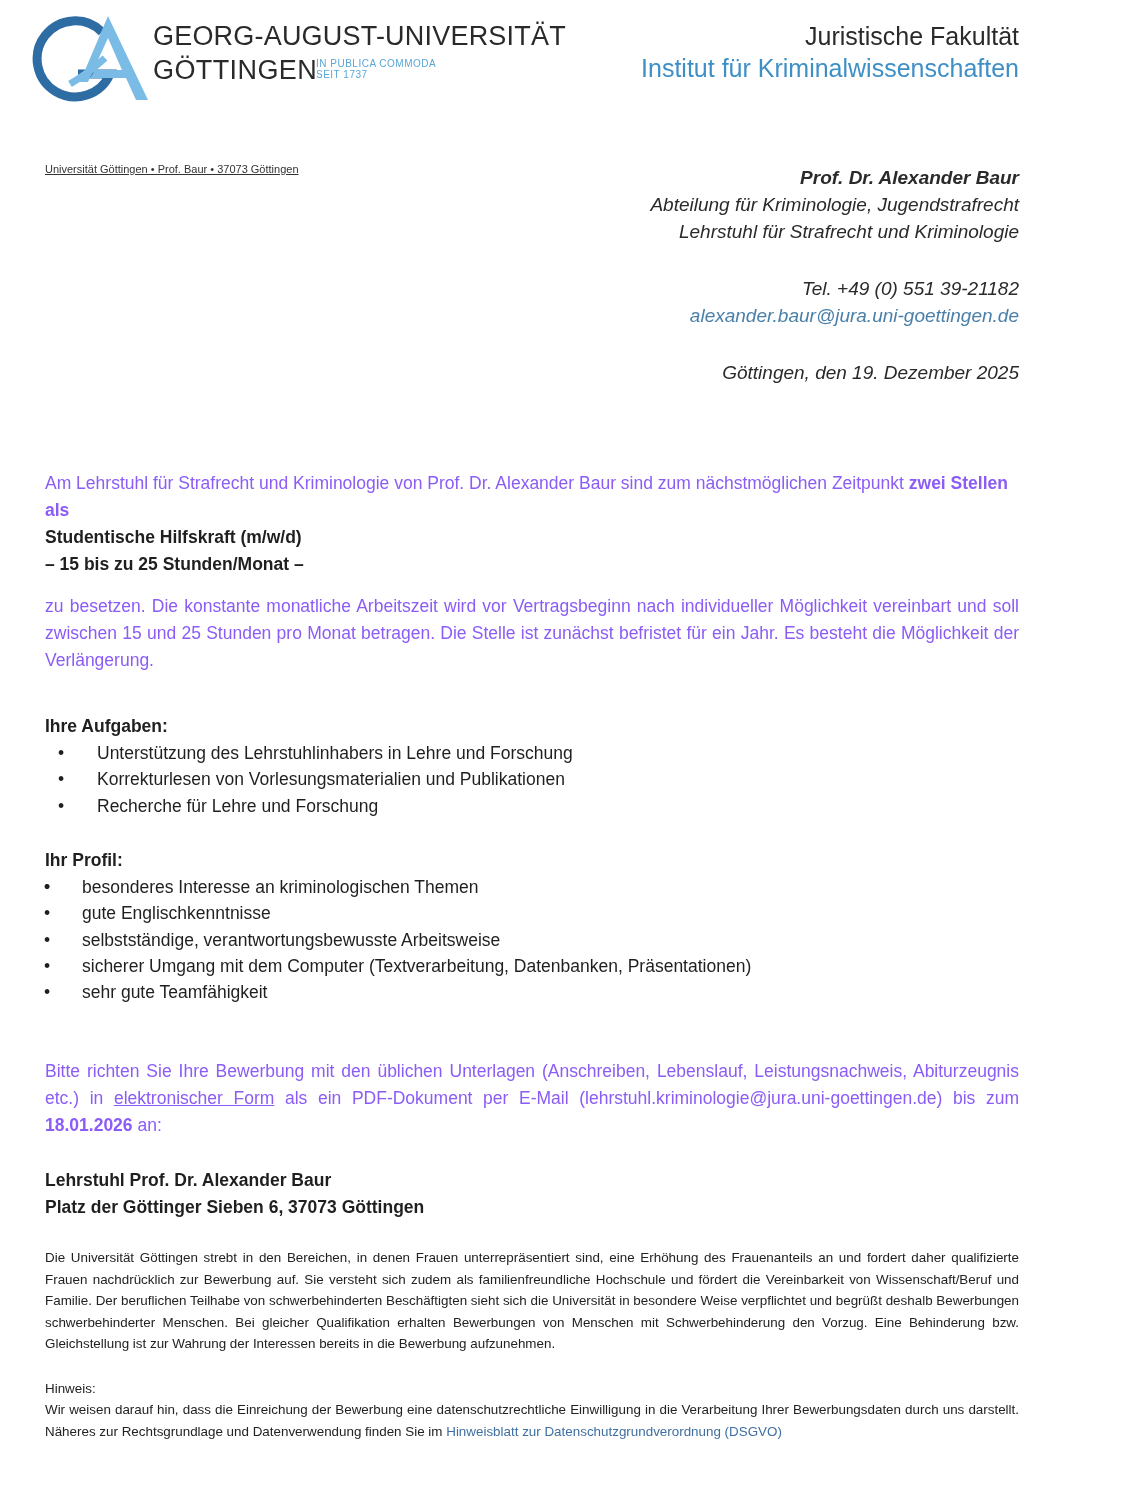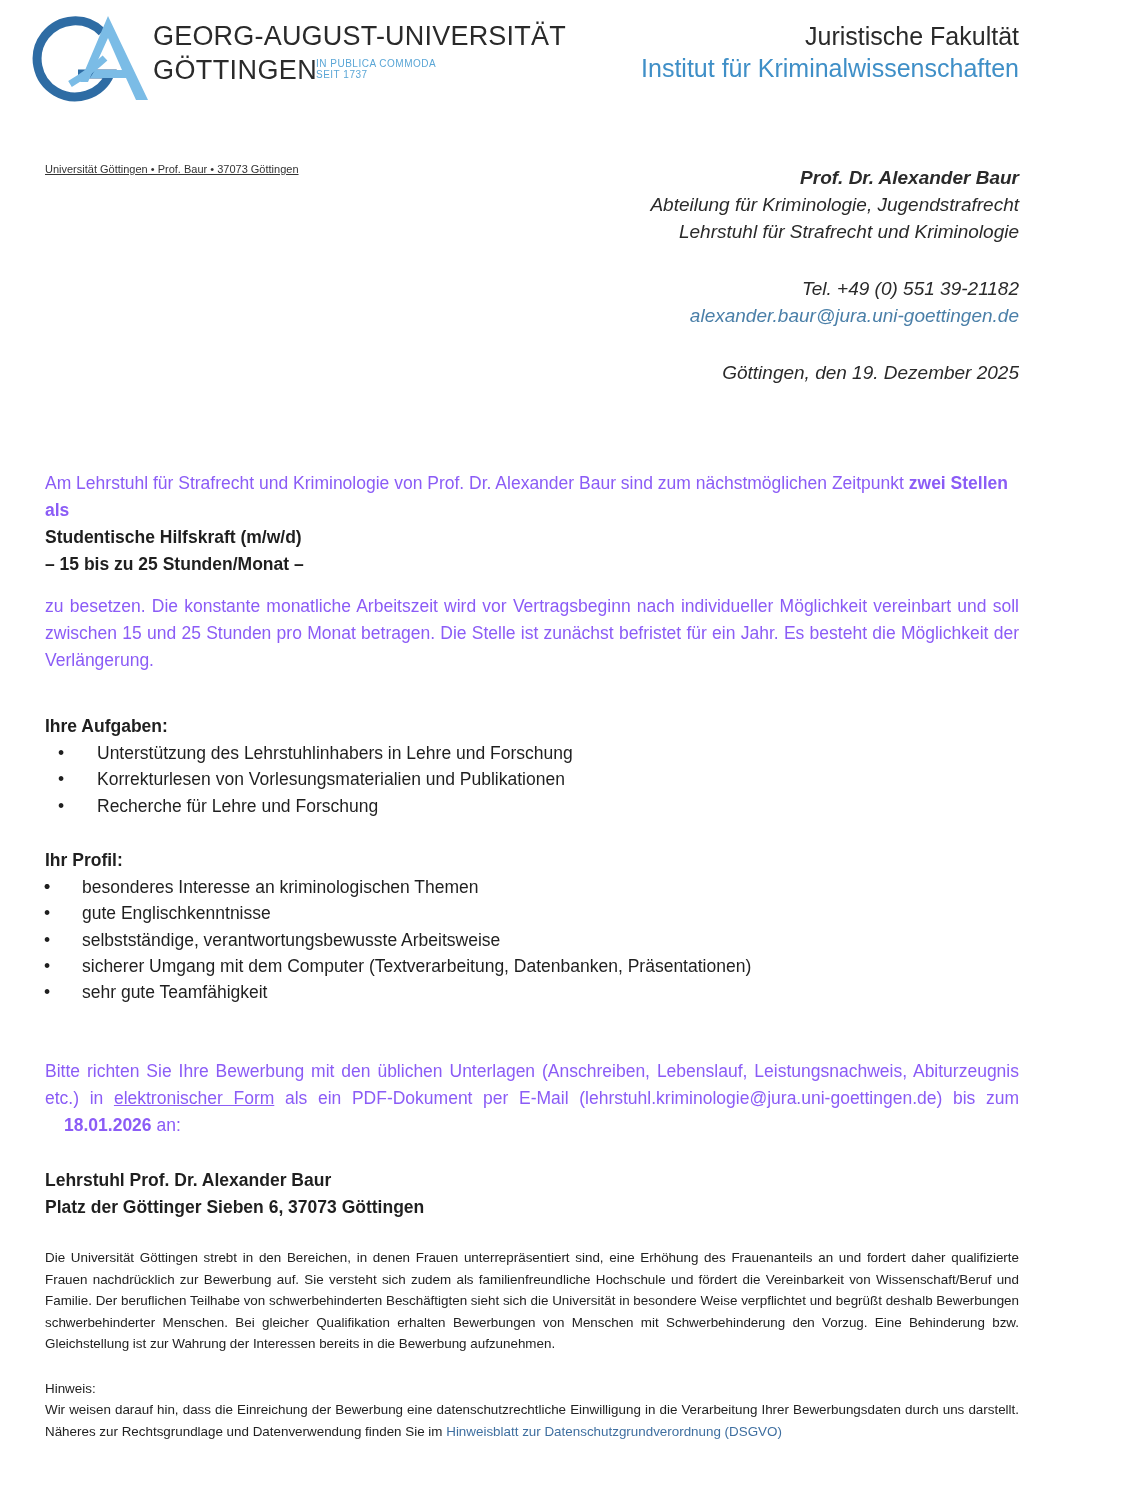--- a/index.html
+++ b/index.html
@@ -35,21 +35,21 @@
 
     ul.list { position: absolute; margin: 0; padding: 0; list-style: none; font-size: 17.5px; line-height: 26.3px; }
     ul.list li { position: relative; }
     .aufgaben-list { left: 97px; top: 740px; }
     .aufgaben-list li .bullet { position: absolute; left: -39px; }
     .profil-list { left: 82px; top: 874px; }
     .profil-list li .bullet { position: absolute; left: -38px; }
 
     .p3 { top: 1058px; text-align: justify; text-align-last: left; }
     .p3 .u { text-decoration: underline; }
-    .p3 b { font-weight: bold; margin-left: 19px; }
+    .p3 b { font-weight: bold; }
 
     .addr1 { top: 1167px; font-weight: bold; }
     .addr2 { top: 1194px; font-weight: bold; }
 
     .small-text { left: 45px; width: 974px; font-size: 13.4px; line-height: 21.5px; color: #222; text-align: justify; text-align-last: left; }
     .equality { top: 1247px; }
     .hinweis-label { top: 1378px; }
     .hinweis-text { top: 1399px; }
     .hinweis-text .link { color: #3f6fa0; }
   </style>

